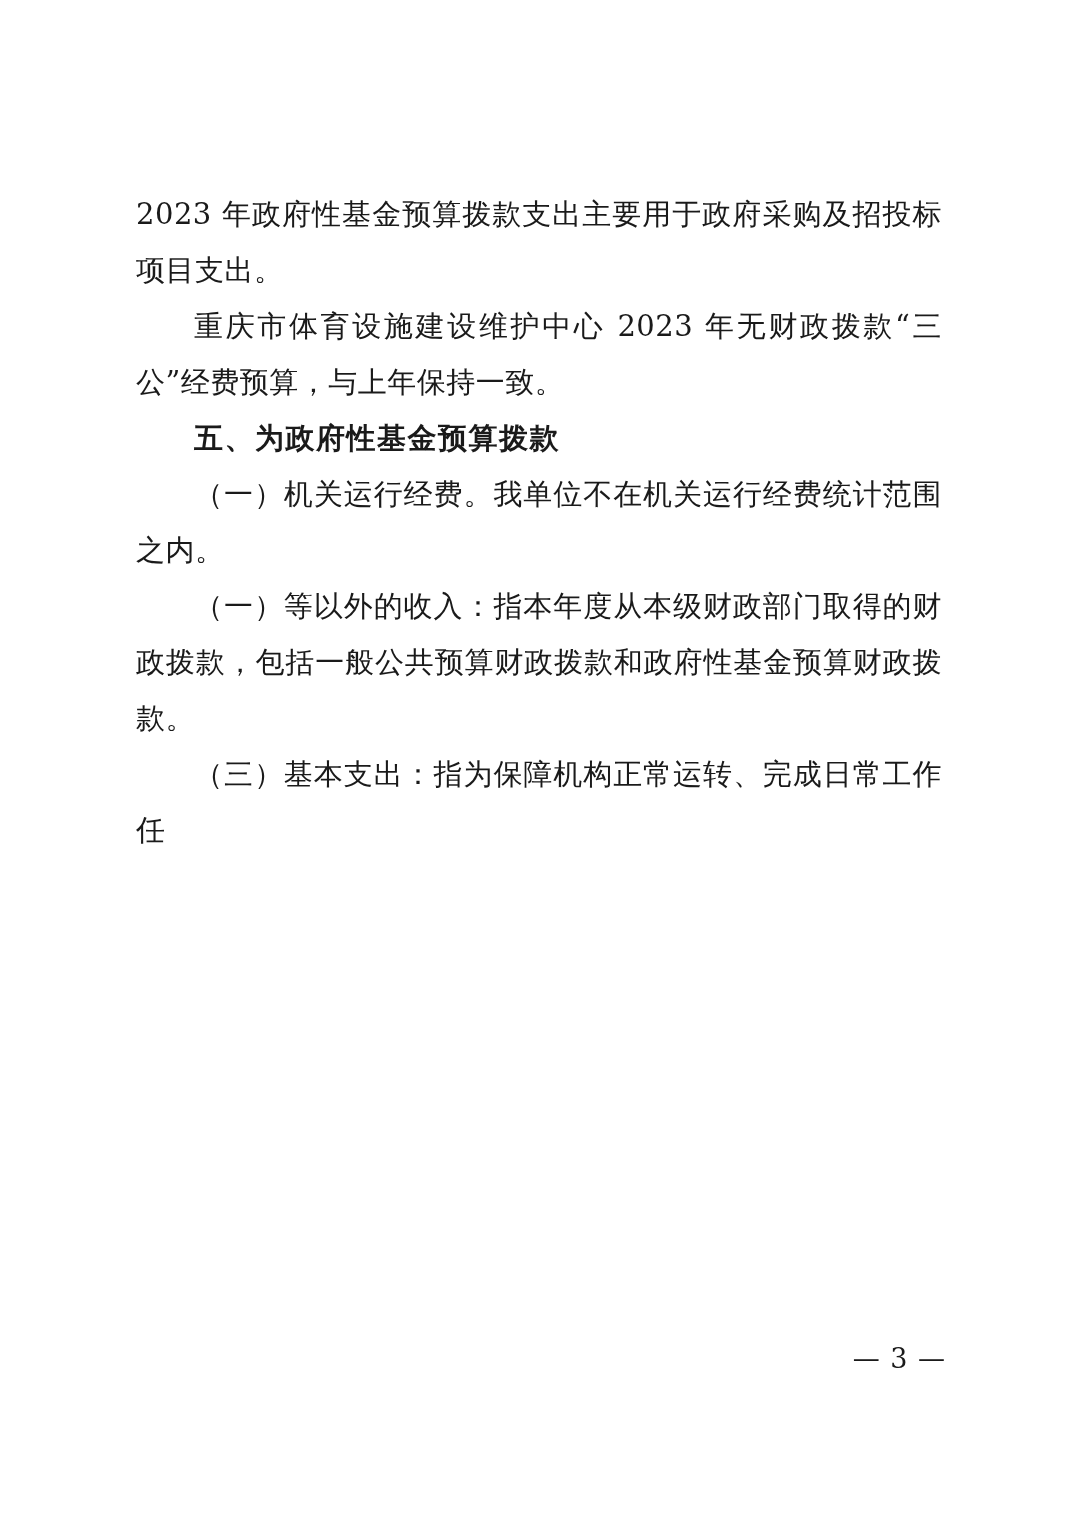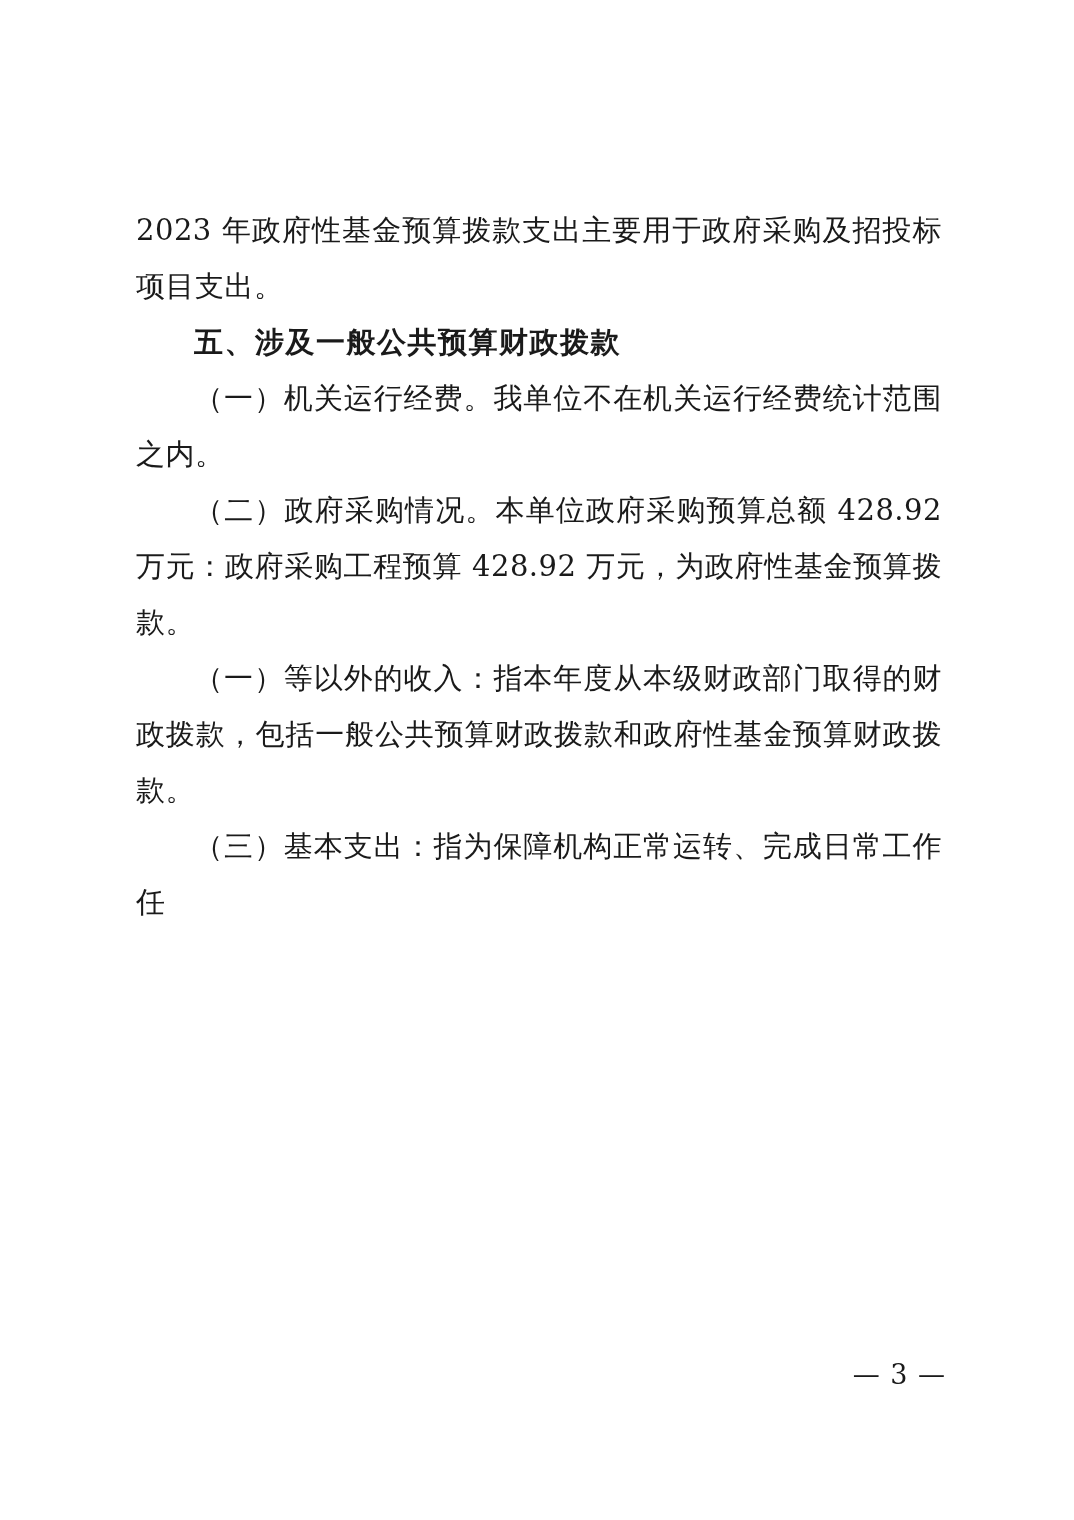--- a/index.html
+++ b/index.html
@@ -8,21 +8,21 @@
     background: #ffffff;
   }
   body {
     font-family: "DejaVu Serif", "Liberation Serif", serif;
     color: #1a1a1a;
   }
   .page {
     position: relative;
     width: 1074px;
     height: 1492px;
-    margin: 16px auto;
+    margin: 0 auto;
     background: #ffffff;
     box-sizing: border-box;
     overflow: hidden;
   }
   .content {
     position: absolute;
     left: 136px;
     top: 186px;
     width: 806px;
   }
@@ -54,20 +54,20 @@
     letter-spacing: 1px;
     font-family: "DejaVu Serif", "Liberation Serif", serif;
   }
 </style>
 </head>
 <body>
 
 <div class="page">
   <div class="content">
     <p class="body">2023 年政府性基金预算拨款支出主要用于政府采购及招投标项目支出。</p>
-    <p class="heading">五、涉及一般公共预算财政拨款</p>
+    <p class="indent2">重庆市体育设施建设维护中心 2023 年无财政拨款“三公”经费预算，与上年保持一致。</p>
+    <p class="heading">五、为政府性基金预算拨款</p>
     <p class="indent2">（一）机关运行经费。我单位不在机关运行经费统计范围之内。</p>
-    <p class="indent2">（二）政府采购情况。本单位政府采购预算总额 428.92 万元：政府采购工程预算 428.92 万元，为政府性基金预算拨款。</p>
     <p class="indent2">（一）等以外的收入：指本年度从本级财政部门取得的财政拨款，包括一般公共预算财政拨款和政府性基金预算财政拨款。</p>
     <p class="indent2">（三）基本支出：指为保障机构正常运转、完成日常工作任</p>
   </div>
   <div class="pagenum">— 3 —</div>
 </div>
 
 </body></html>

